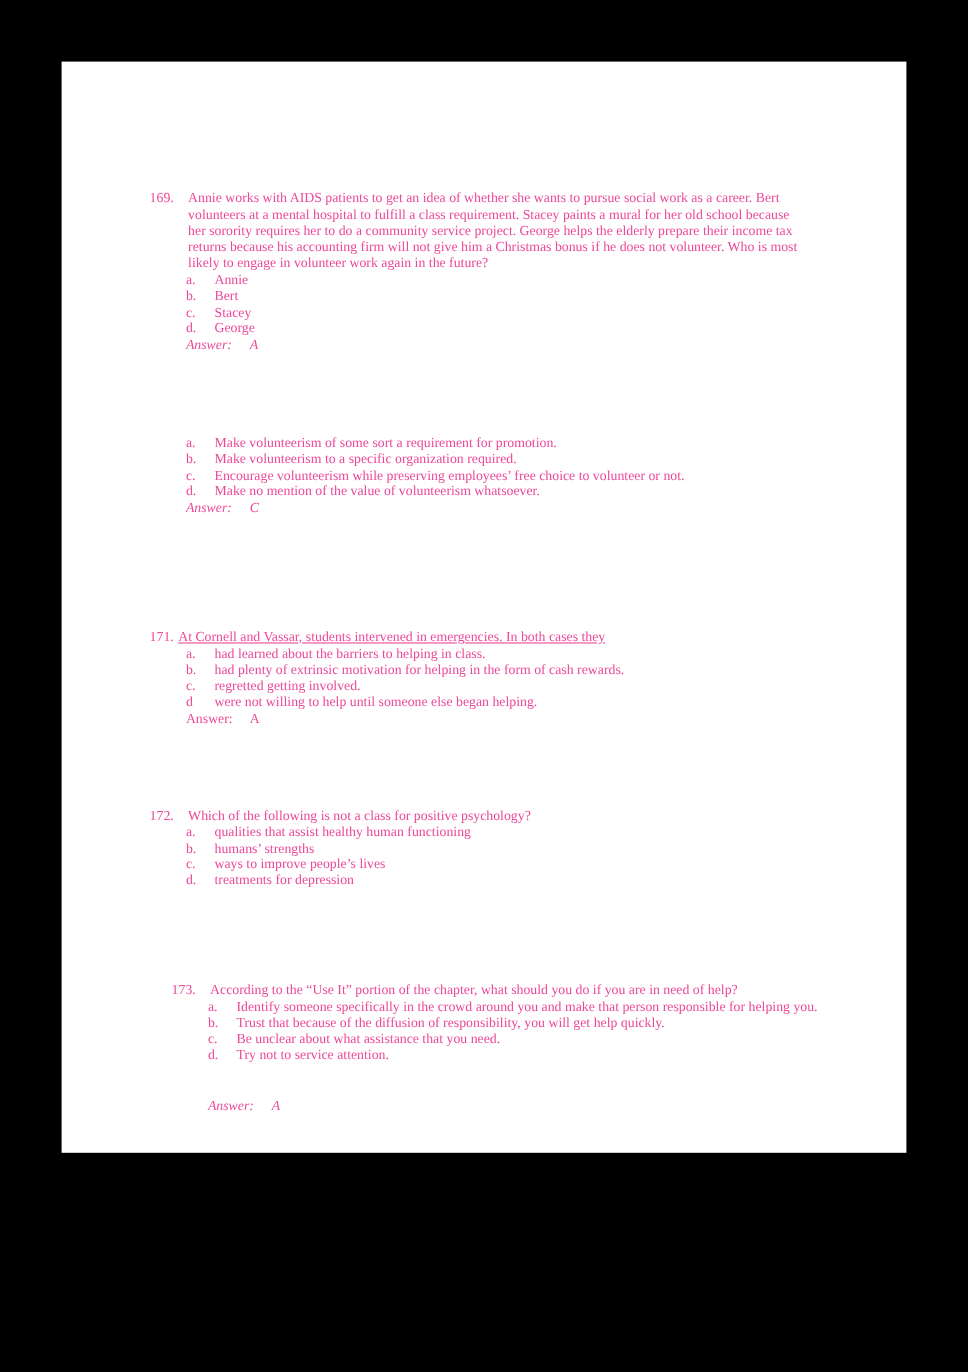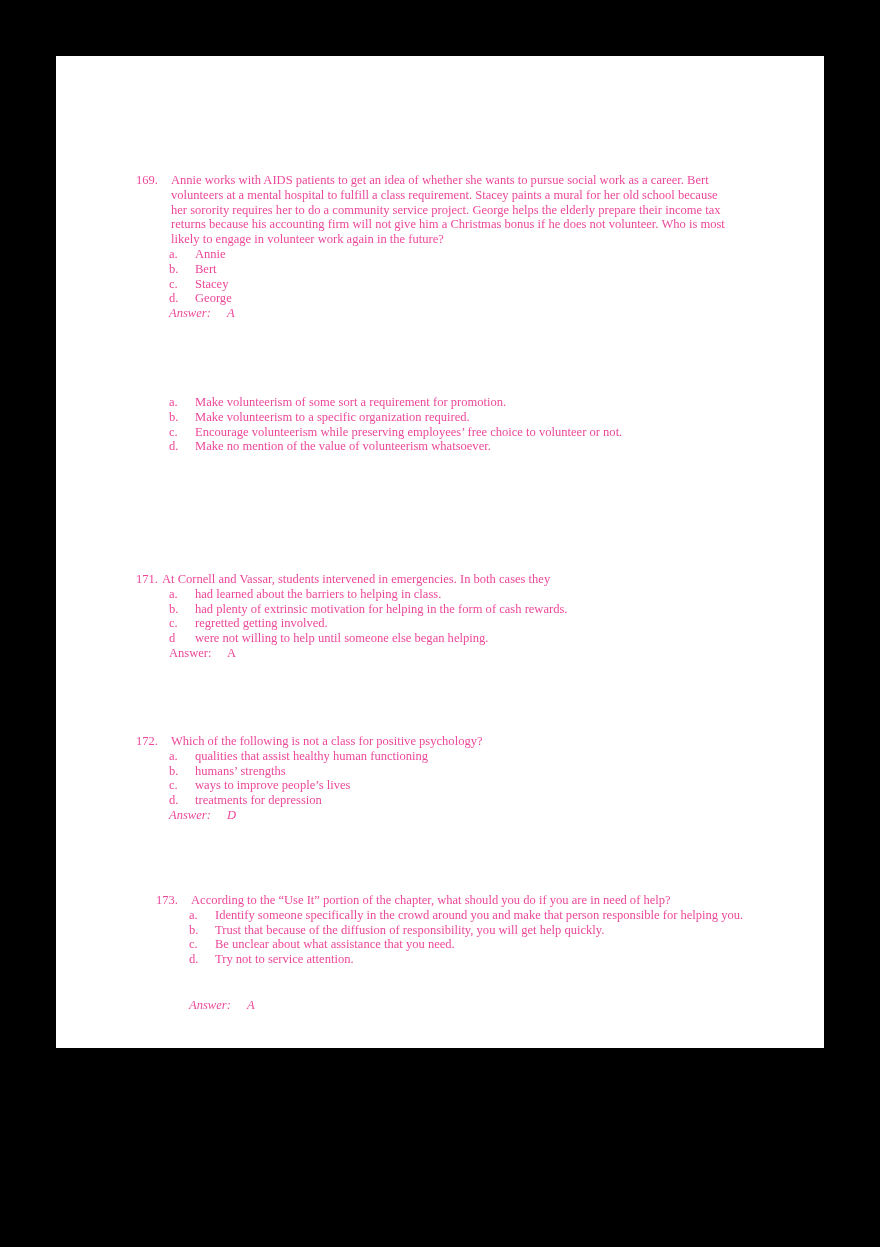--- a/index.html
+++ b/index.html
@@ -31,21 +31,21 @@
   }
   .q-head { display: flex; }
   .q-num { flex: 0 0 35px; width: 35px; }
   .q-text { flex: 1; }
   .question.inline-num .q-head { display: block; }
   .question.inline-num .q-num {
     display: inline;
     width: auto;
     margin-right: 4px;
   }
-  .question.inline-num .q-text { display: inline; }
+  .question.inline-num .q-text { display: inline; text-decoration: underline; }
   .options { margin-left: 33px; }
   .opt { display: flex; }
   .opt-letter { flex: 0 0 26px; width: 26px; }
   .opt-text { flex: 1; }
   .answer { margin-left: 33px; }
   .ans-label { display: inline-block; width: 58px; }
   .italic { font-style: italic; }
 </style>
 </head>
 <body>
@@ -88,20 +88,21 @@
         </div>
         <div class="opt">
           <span class="opt-letter">c.</span>
           <span class="opt-text">Encourage volunteerism while preserving employees’ free choice to volunteer or not.</span>
         </div>
         <div class="opt">
           <span class="opt-letter">d.</span>
           <span class="opt-text">Make no mention of the value of volunteerism whatsoever.</span>
         </div>
       </div>
+      <div class="answer italic"><span class="ans-label">Answer:</span><span class="ans-value">C</span></div>
     </div>
     <div class="question inline-num" style="top: 516px;">
       <div class="q-head"><span class="q-num">171.</span><div class="q-text">At Cornell and Vassar, students intervened in emergencies. In both cases they</div></div>
       <div class="options">
         <div class="opt">
           <span class="opt-letter">a.</span>
           <span class="opt-text">had learned about the barriers to helping in class.</span>
         </div>
         <div class="opt">
           <span class="opt-letter">b.</span>
@@ -134,21 +135,20 @@
         </div>
         <div class="opt">
           <span class="opt-letter">c.</span>
           <span class="opt-text">ways to improve people’s lives</span>
         </div>
         <div class="opt">
           <span class="opt-letter">d.</span>
           <span class="opt-text">treatments for depression</span>
         </div>
       </div>
-      <div class="answer italic"><span class="ans-label">Answer:</span><span class="ans-value">D</span></div>
     </div>
     <div class="question" style="top: 837px; margin-left: 20px;">
       <div class="q-head">
         <span class="q-num">173.</span>
         <div class="q-text">According to the “Use It” portion of the chapter, what should you do if you are in need of help?</div>
       </div>
       <div class="options">
         <div class="opt">
           <span class="opt-letter">a.</span>
           <span class="opt-text">Identify someone specifically in the crowd around you and make that person responsible for helping you.</span>

